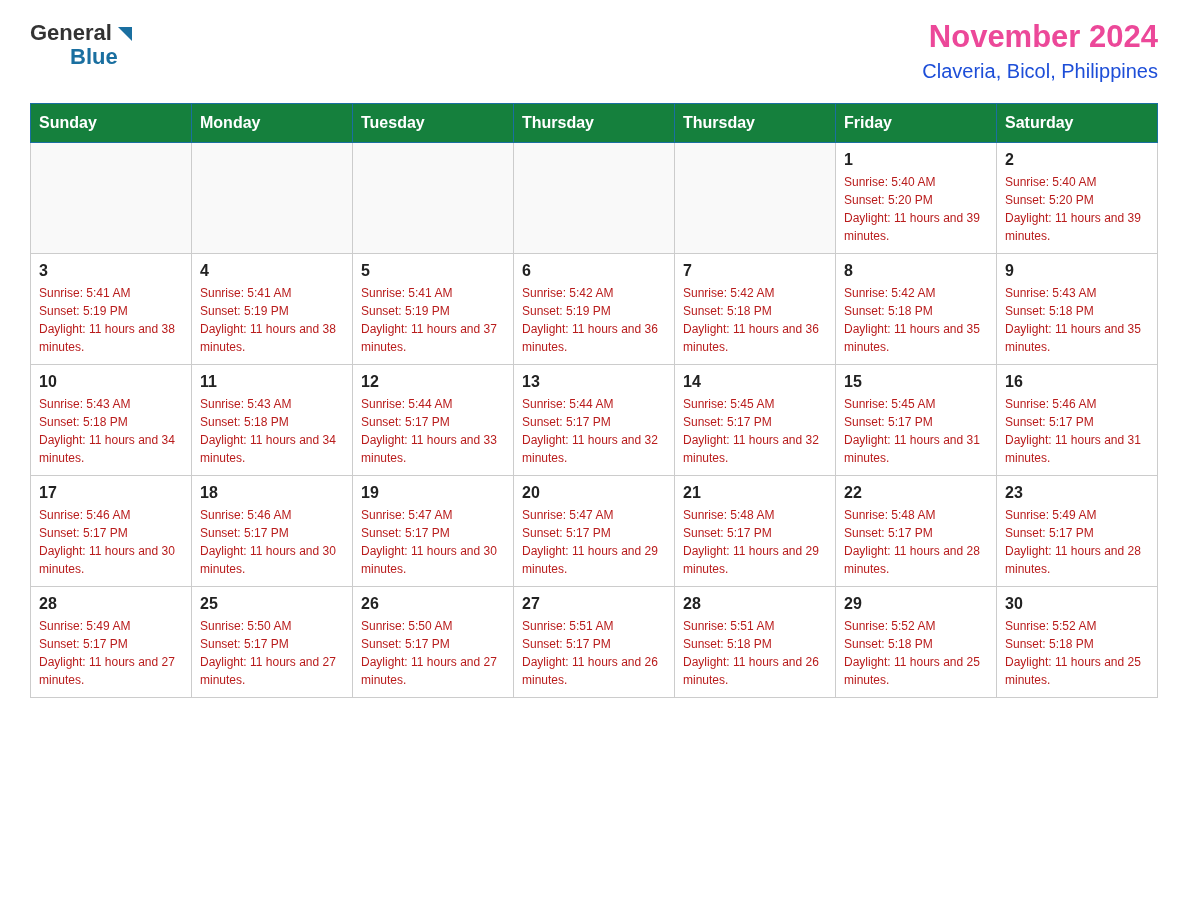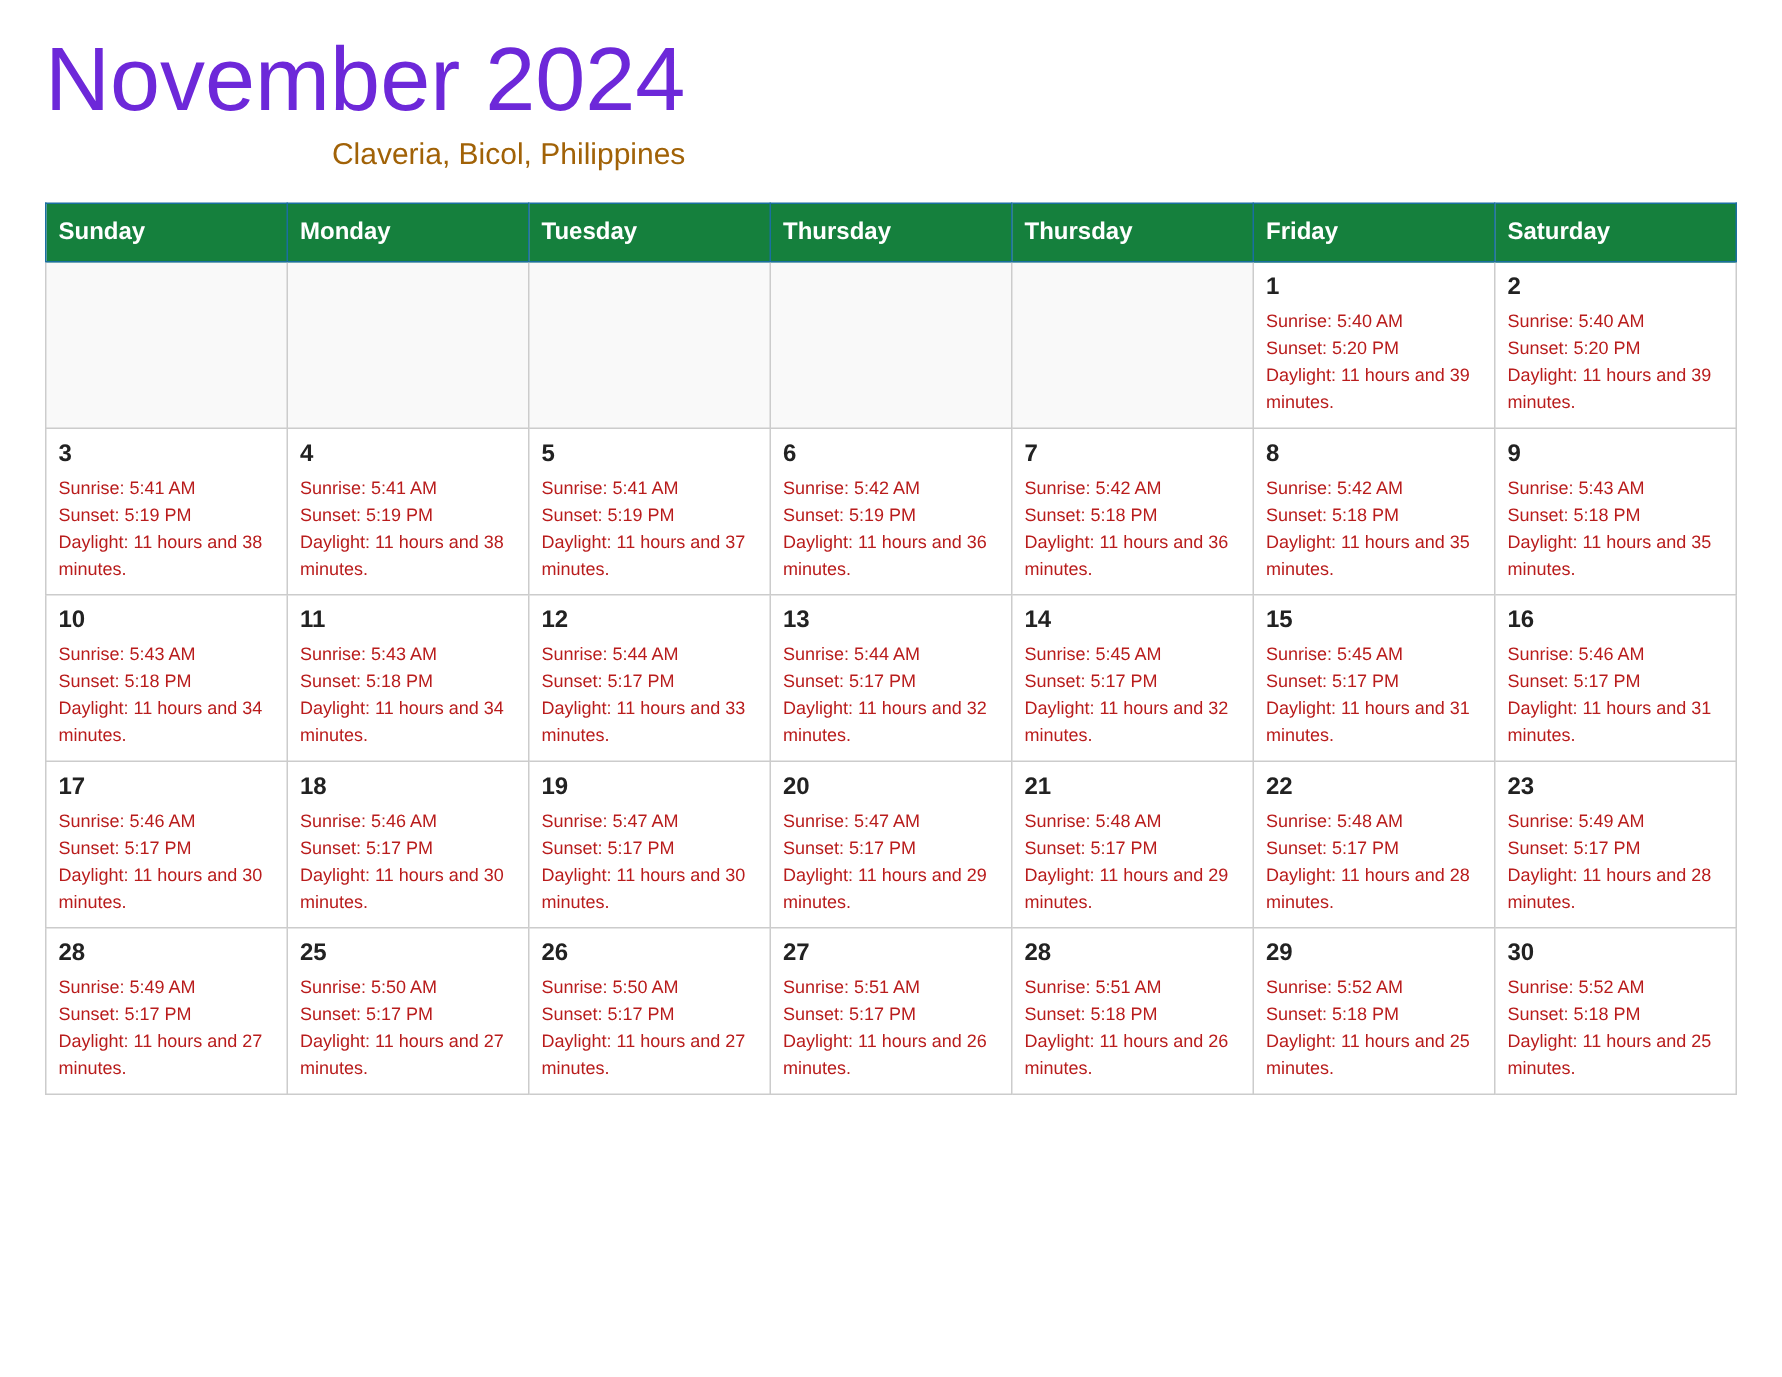--- a/index.html
+++ b/index.html
@@ -24,28 +24,28 @@
     .logo-blue {
       font-size: 22px;
       font-weight: bold;
       color: #1a6fa0;
       margin-left: 2px;
     }
     .title-area {
       text-align: right;
     }
     .calendar-title {
-      font-size: 60px;
-      font-weight: normal;
-      color: #6d28d9;
+      font-size: 31px;
+      font-weight: bold;
+      color: #ec4899;
       line-height: 1.1;
     }
     .calendar-subtitle {
       font-size: 20px;
-      color: #a16207;
+      color: #1d4ed8;
       margin-top: 6px;
     }
     .calendar-table {
       width: 100%;
       border-collapse: collapse;
       border: 1px solid #1a6fa0;
     }
     .calendar-table thead tr th {
       background-color: #15803d;
       color: #fff;
@@ -90,20 +90,31 @@
     .logo-row2 {
       display: flex;
       align-items: center;
       margin-top: -2px;
     }
   </style>
 </head>
 <body>
 
 <div class="header">
+  <div class="logo-wrapper">
+    <div class="logo-row1">
+      <span class="logo-text-general">General</span>
+      <svg width="22" height="22" viewBox="0 0 22 22" style="margin-left:2px; margin-top:2px;">
+        <polygon points="4,4 18,4 18,18" fill="#1a6fa0"></polygon>
+      </svg>
+    </div>
+    <div class="logo-row2">
+      <span class="logo-blue" style="margin-left:40px;">Blue</span>
+    </div>
+  </div>
   <div class="title-area">
     <div class="calendar-title">November 2024</div>
     <div class="calendar-subtitle">Claveria, Bicol, Philippines</div>
   </div>
 </div>
 
 <table class="calendar-table">
   <thead>
     <tr>
     <th>Sunday</th>

